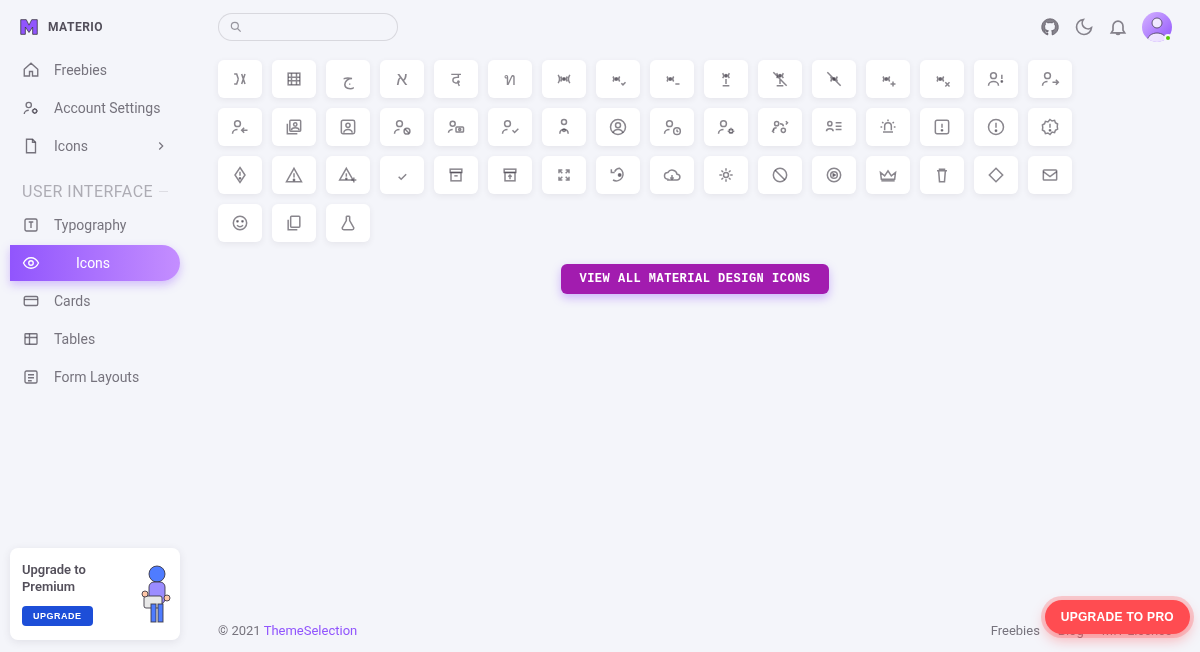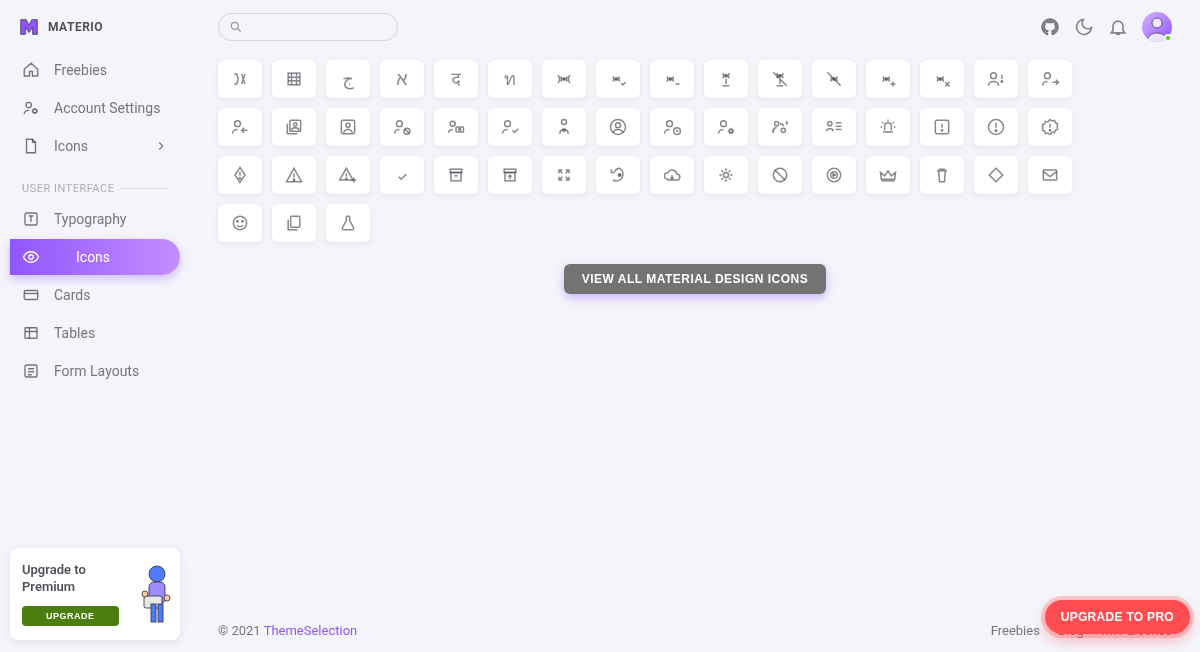--- a/index.html
+++ b/index.html
@@ -7,27 +7,27 @@
 .app { display: flex; min-height: 100vh; }
 
 
 .sidebar { width: 190px; padding: 12px 10px; display: flex; flex-direction: column; }
 .brand { display: flex; align-items: center; gap: 8px; padding: 4px 8px 14px; }
 .brand-logo { width: 22px; height: 22px; }
 .brand-name { font-weight: 700; font-size: 12px; letter-spacing: 0.5px; color: rgba(58,53,65,0.87); }
 .nav-item { display: flex; align-items: center; gap: 14px; padding: 9px 12px; border-radius: 0 22px 22px 0; color: rgba(58,53,65,0.68); cursor: pointer; margin-bottom: 2px; position: relative; }
 .nav-item.active { background: linear-gradient(270deg, #c48eff, #9155fd); color: #fff; box-shadow: 0 4px 10px rgba(145,85,253,0.35); gap: 36px; }
 .nav-item .nav-icon { width: 18px; height: 18px; flex-shrink: 0; }
-.nav-section { font-size: 11px; letter-spacing: 0.5px; color: rgba(58,53,65,0.38); padding: 16px 12px 6px; display: flex; align-items: center; gap: 6px; }
+.nav-section { font-size: 16px; letter-spacing: 0.5px; color: rgba(58,53,65,0.38); padding: 16px 12px 6px; display: flex; align-items: center; gap: 6px; }
 .nav-section::after { content: ""; flex: 1; height: 1px; background: rgba(58,53,65,0.12); }
 .nav-chevron { margin-left: auto; width: 14px; height: 14px; }
 
 .upgrade-card { margin-top: auto; background: #fff; border-radius: 8px; padding: 14px 12px; box-shadow: 0 2px 8px rgba(58,53,65,0.1); position: relative; }
 .upgrade-title { font-weight: 600; font-size: 13px; line-height: 1.3; margin-bottom: 10px; max-width: 70px; }
-.upgrade-btn { background: #4d7c0f; color: #fff; border: none; padding: 5px 24px; border-radius: 4px; font-size: 9px; font-weight: 600; letter-spacing: 0.5px; cursor: pointer; }
+.upgrade-btn { background: #1d4ed8; color: #fff; border: none; padding: 5px 11px; border-radius: 4px; font-size: 9px; font-weight: 600; letter-spacing: 0.5px; cursor: pointer; }
 .upgrade-illust { position: absolute; right: -4px; bottom: -2px; width: 54px; height: 78px; }
 
 
 .main { flex: 1; display: flex; flex-direction: column; padding: 0 28px; }
 .topbar { display: flex; align-items: center; padding: 12px 0 18px; gap: 14px; }
 .search-box { width: 180px; height: 28px; border: 1px solid rgba(58,53,65,0.15); border-radius: 14px; display: flex; align-items: center; padding: 0 10px; background: #f4f5fa; }
 .search-box input { border: none; background: transparent; outline: none; flex: 1; font-size: 12px; min-width: 0; }
 .search-icon { width: 14px; height: 14px; color: rgba(58,53,65,0.5); }
 .topbar-actions { margin-left: auto; display: flex; align-items: center; gap: 14px; }
 .topbar-icon { width: 20px; height: 20px; color: rgba(58,53,65,0.6); cursor: pointer; }
@@ -35,21 +35,21 @@
 .avatar { width: 30px; height: 30px; border-radius: 50%; background: linear-gradient(135deg,#d5b3ff,#9155fd); position: relative; overflow: hidden; }
 .avatar-dot { width: 8px; height: 8px; background: #56ca00; border: 2px solid #f4f5fa; border-radius: 50%; position: absolute; bottom: 0; right: 0; }
 
 
 .icon-grid { display: grid; grid-template-columns: repeat(16, 44px); gap: 10px; }
 .icon-card { width: 44px; height: 38px; background: #fff; border-radius: 6px; display: flex; align-items: center; justify-content: center; box-shadow: 0 2px 6px rgba(58,53,65,0.08); cursor: pointer; }
 .icon-card svg { width: 20px; height: 20px; color: rgba(58,53,65,0.6); }
 .glyph { font-size: 18px; color: rgba(58,53,65,0.6); line-height:1; }
 
 .view-all-row { display:flex; justify-content:center; margin-top: 22px; }
-.view-all-btn { background: #737373; color:#fff; border:none; border-radius:6px; padding:8px 18px; font-size:12px; font-weight:600; letter-spacing:0.5px; cursor:pointer; box-shadow:0 4px 10px rgba(145,85,253,0.4); }
+.view-all-btn { background: #a21caf; color:#fff; border:none; border-radius:6px; padding:8px 18px; font-size:12px; font-weight:600; letter-spacing:0.5px; cursor:pointer; box-shadow:0 4px 10px rgba(145,85,253,0.4);font-family:Liberation Mono, monospace; }
 
 
 .footer { margin-top:auto; display:flex; padding: 14px 0; font-size:13px; color: rgba(58,53,65,0.68); }
 .footer a { color:#9155fd; text-decoration:none; }
 .footer-links { margin-left:auto; display:flex; gap:18px; }
 .footer-links span { color: rgba(58,53,65,0.68); cursor:pointer; }
 
 
 .float-btn { position:fixed; bottom:18px; right:10px; background:#ff4c51; color:#fff; border:none; border-radius:26px; padding:10px 16px; font-size:12px; font-weight:700; letter-spacing:0.3px; cursor:pointer; box-shadow: 0 0 0 4px rgba(255,76,81,0.25), 0 6px 14px rgba(255,76,81,0.4); }
 

